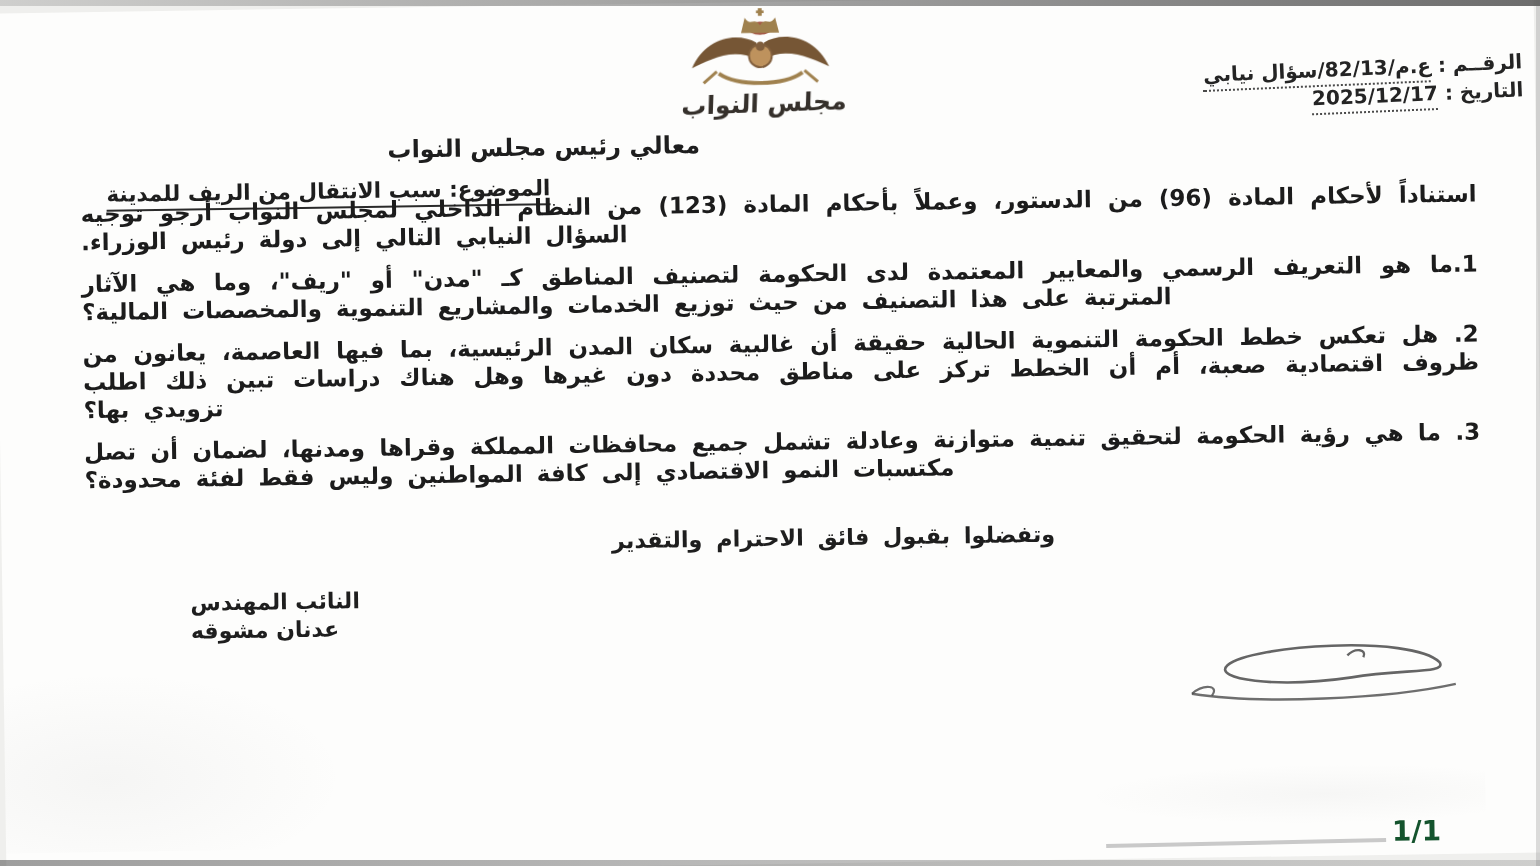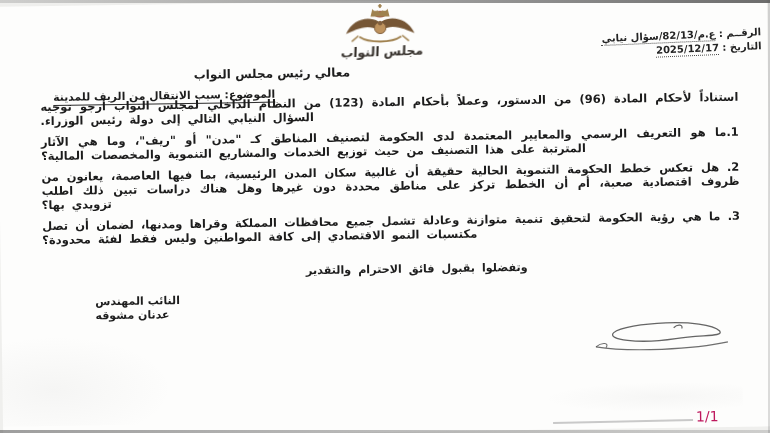--- a/index.html
+++ b/index.html
@@ -65,21 +65,21 @@
     font-size:11.2px; font-weight:700; word-spacing:3px;
   }
   .sig { margin:15px 0 0 52px; direction:rtl; text-align:left;
     font-size:11px; font-weight:700; line-height:14px; }
   .sig-svg { display:block; margin:1px 0 0 -14px; }
 
   
   .footer-line { position:absolute; left:550px; top:423px; width:140px; height:2px;
     background:#c9c9c9; transform:rotate(-0.4deg); }
   .page-number { position:absolute; left:693px; top:412px;
-    font-size:14px; color:#be185d; font-weight:400; }
+    font-size:14px; color:#14532d; font-weight:700; }
 
   
   .noise1 { position:absolute; left:0; top:330px; width:170px; height:90px;
     background:radial-gradient(ellipse at 30% 60%, rgba(120,120,120,.06), rgba(0,0,0,0) 70%); }
   .noise2 { position:absolute; left:540px; top:385px; width:200px; height:30px;
     background:radial-gradient(ellipse at 60% 50%, rgba(120,120,120,.05), rgba(0,0,0,0) 70%); }
 </style>
 </head>
 <body>
 

